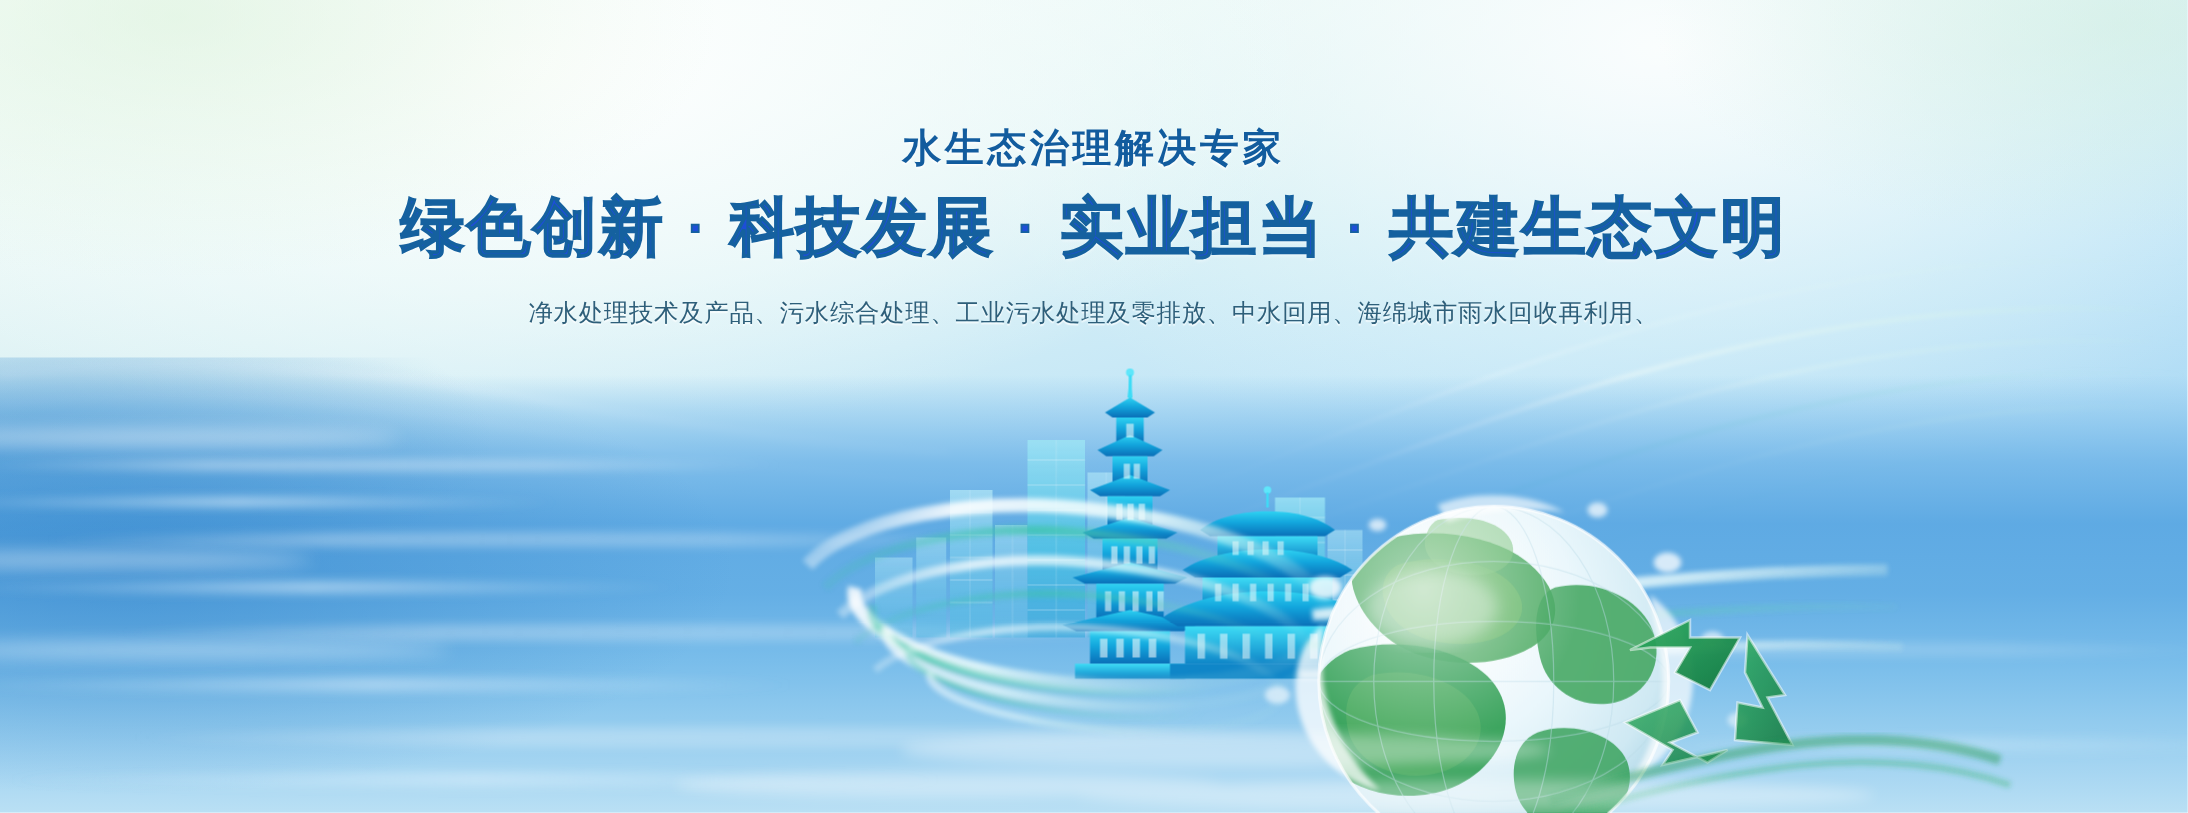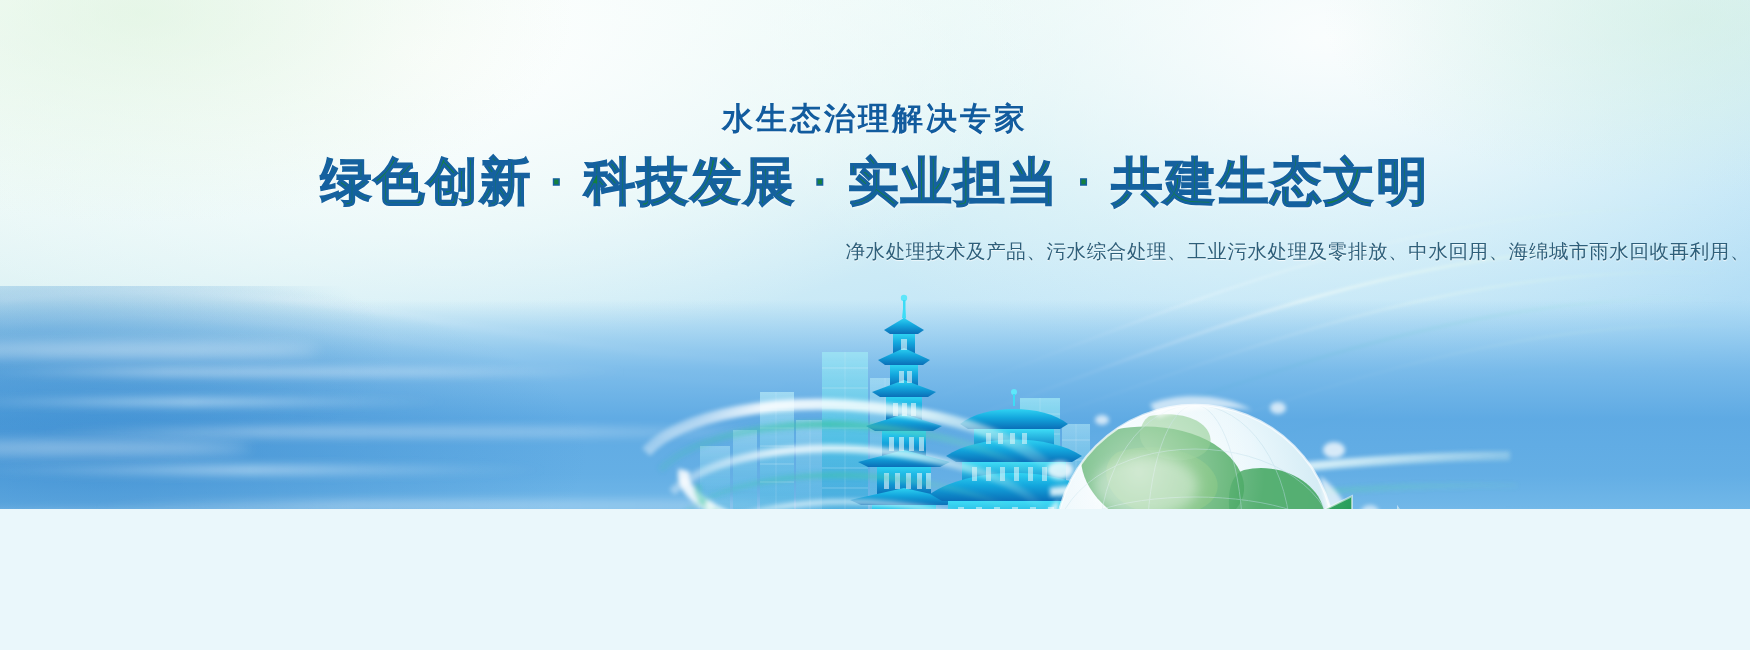--- a/index.html
+++ b/index.html
@@ -5,21 +5,21 @@
   * { margin:0; padding:0; box-sizing:border-box; }
   html, body {
     width:1750px; height:650px;
     overflow:hidden;
     font-family:"Liberation Sans","DejaVu Sans",sans-serif;
     background:#eaf7fb;
   }
 
   #banner {
     position:relative;
-    width:1750px; height:509px;
+    width:1750px; height:650px;
     overflow:hidden;
   }
 
   
   .layer { position:absolute; left:0; top:0; width:1750px; height:650px; }
 
   #sky {
     background:
       radial-gradient(ellipse 900px 420px at 24% 8%, rgba(255,255,255,0.96) 0%, rgba(246,253,252,0.6) 42%, rgba(236,250,250,0) 72%),
       radial-gradient(ellipse 760px 460px at 76% 6%, rgba(255,255,255,0.85) 0%, rgba(240,252,250,0.35) 50%, rgba(236,250,250,0) 78%),
@@ -81,36 +81,35 @@
     letter-spacing:3px;
     color:#125c9e;
     line-height:1.25;
     text-shadow:0 1px 2px rgba(255,255,255,0.85);
   }
   #headline {
     margin-top:12px;
     font-size:51px;
     font-weight:900;
     letter-spacing:2px;
-    color:#15803d;
+    color:#1d4ed8;
     line-height:1.2;
     -webkit-text-stroke:1.4px #15619f;
     text-shadow:0 2px 3px rgba(255,255,255,0.6);
     white-space:nowrap;
   }
   #headline .dot { font-size:40px; vertical-align:3px; padding:0 2px; }
   #subtitle {
     margin-top:20px;
     font-size:19.5px;
     font-weight:400;
     letter-spacing:0.6px;
     color:#2e5f7a;
     line-height:2.0;
     text-shadow:0 1px 1px rgba(255,255,255,0.8);
-    text-align:right;
   }
   #subtitle .sline { display:block; }
 
   
   #scene { z-index:30; }
 </style>
 </head>
 <body>
 
 <div id="banner">

